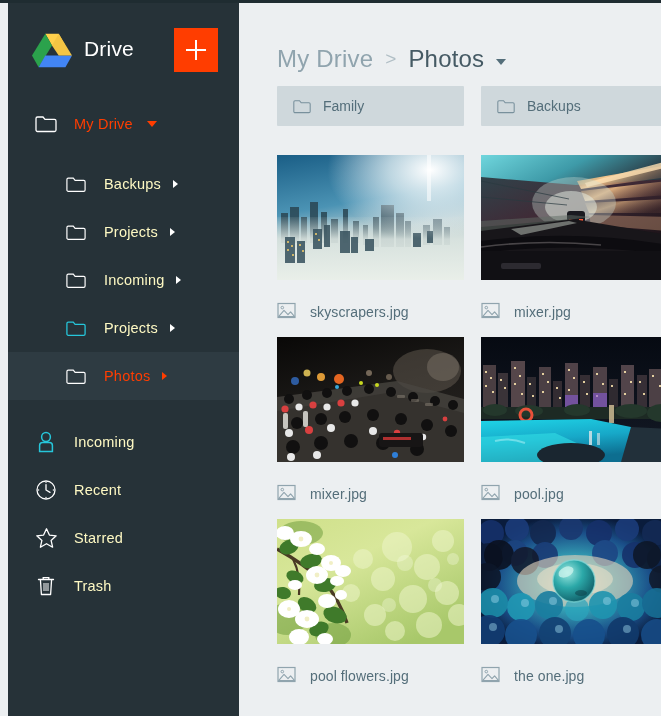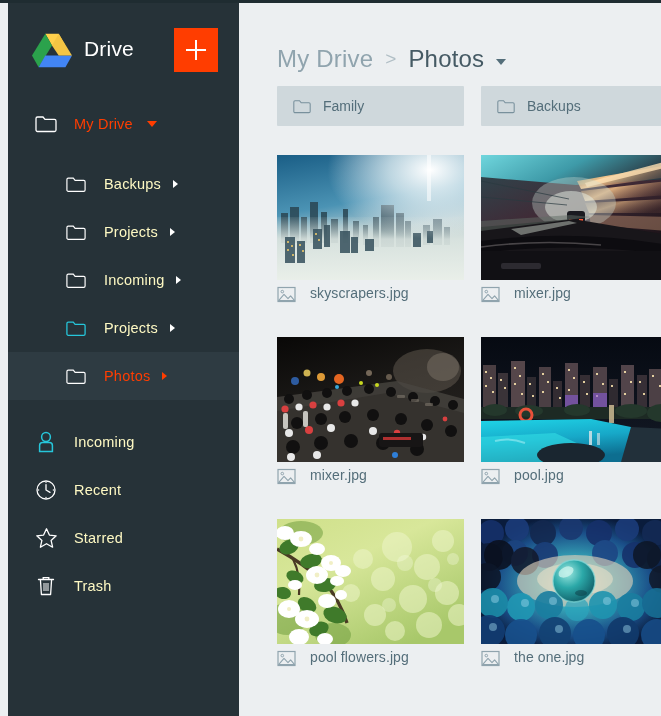--- a/index.html
+++ b/index.html
@@ -251,21 +251,21 @@
     width: 187px;
     height: 125px;
     background: #cfd8dc;
     overflow: hidden;
     position: relative;
   }
   .thumb svg { display: block; width: 187px; height: 125px; }
 
   .file-meta {
     display: flex;
-    align-items: flex-start;
+    align-items: flex-end;
     height: 40px;
     padding-top: 5px;
   }
   .file-meta .file-icon {
     width: 19px; height: 19px;
     margin-right: 14px;
     flex: 0 0 19px;
     display: flex; align-items: center; justify-content: center;
   }
   .file-meta .file-name {

